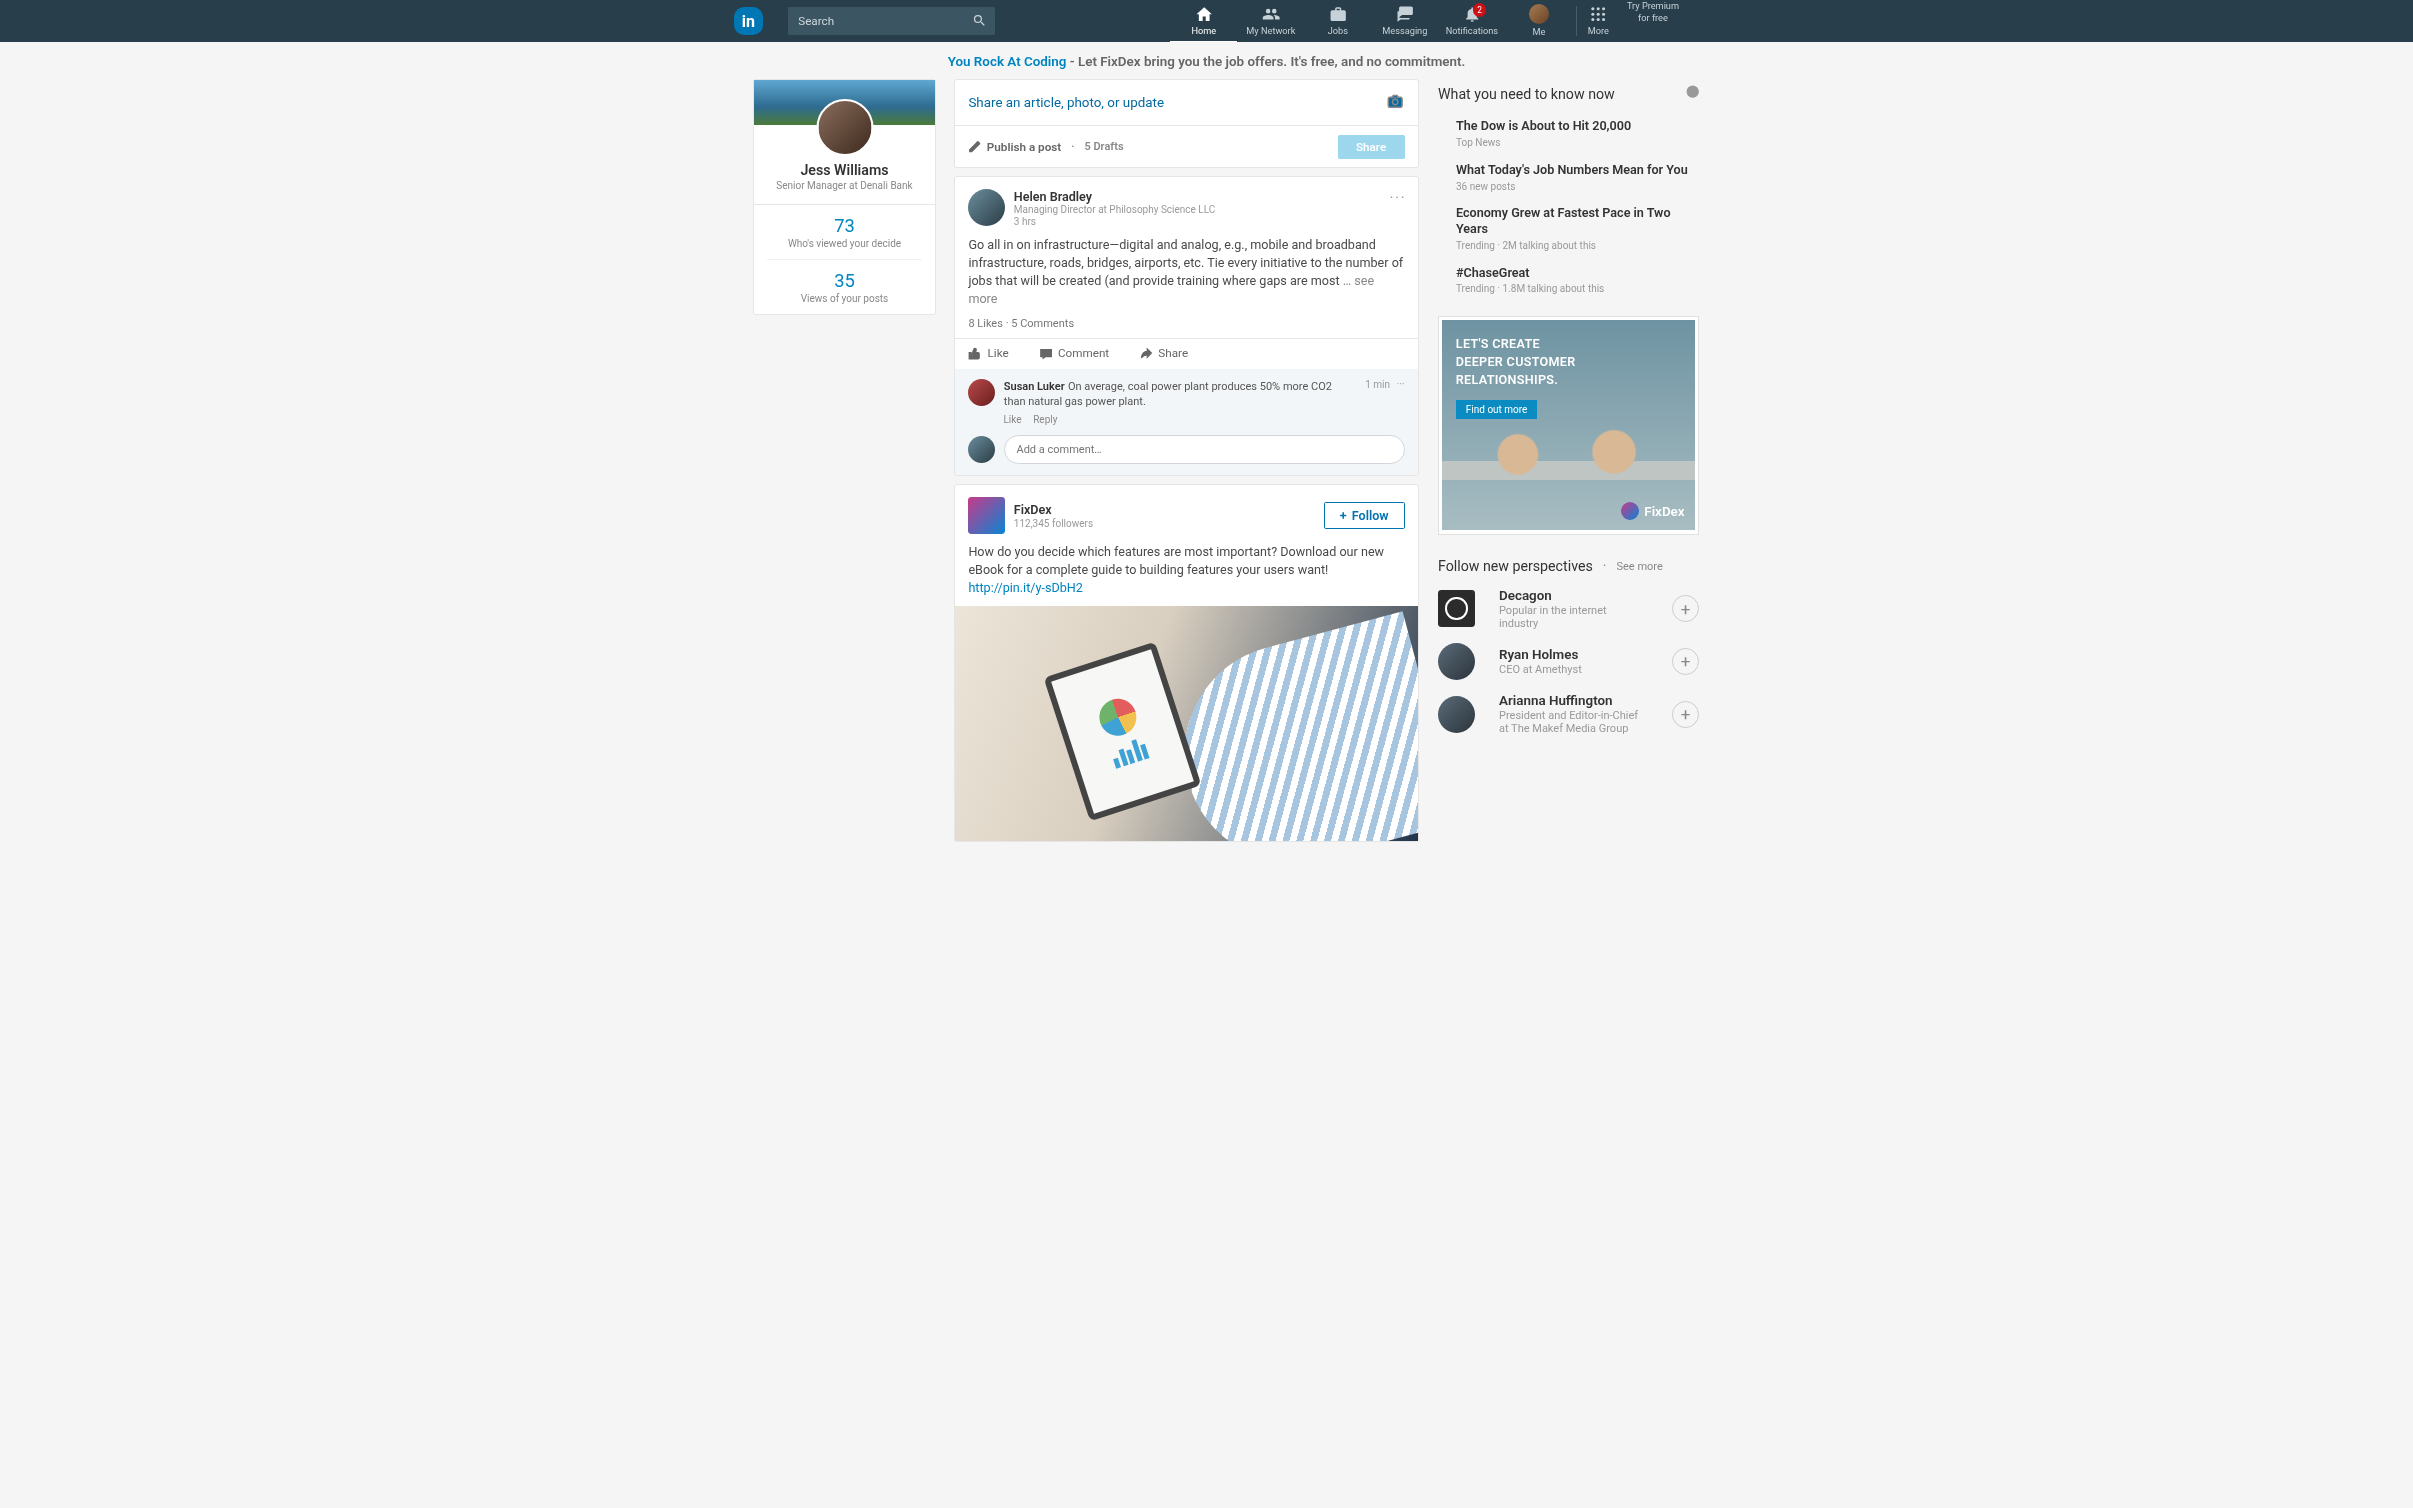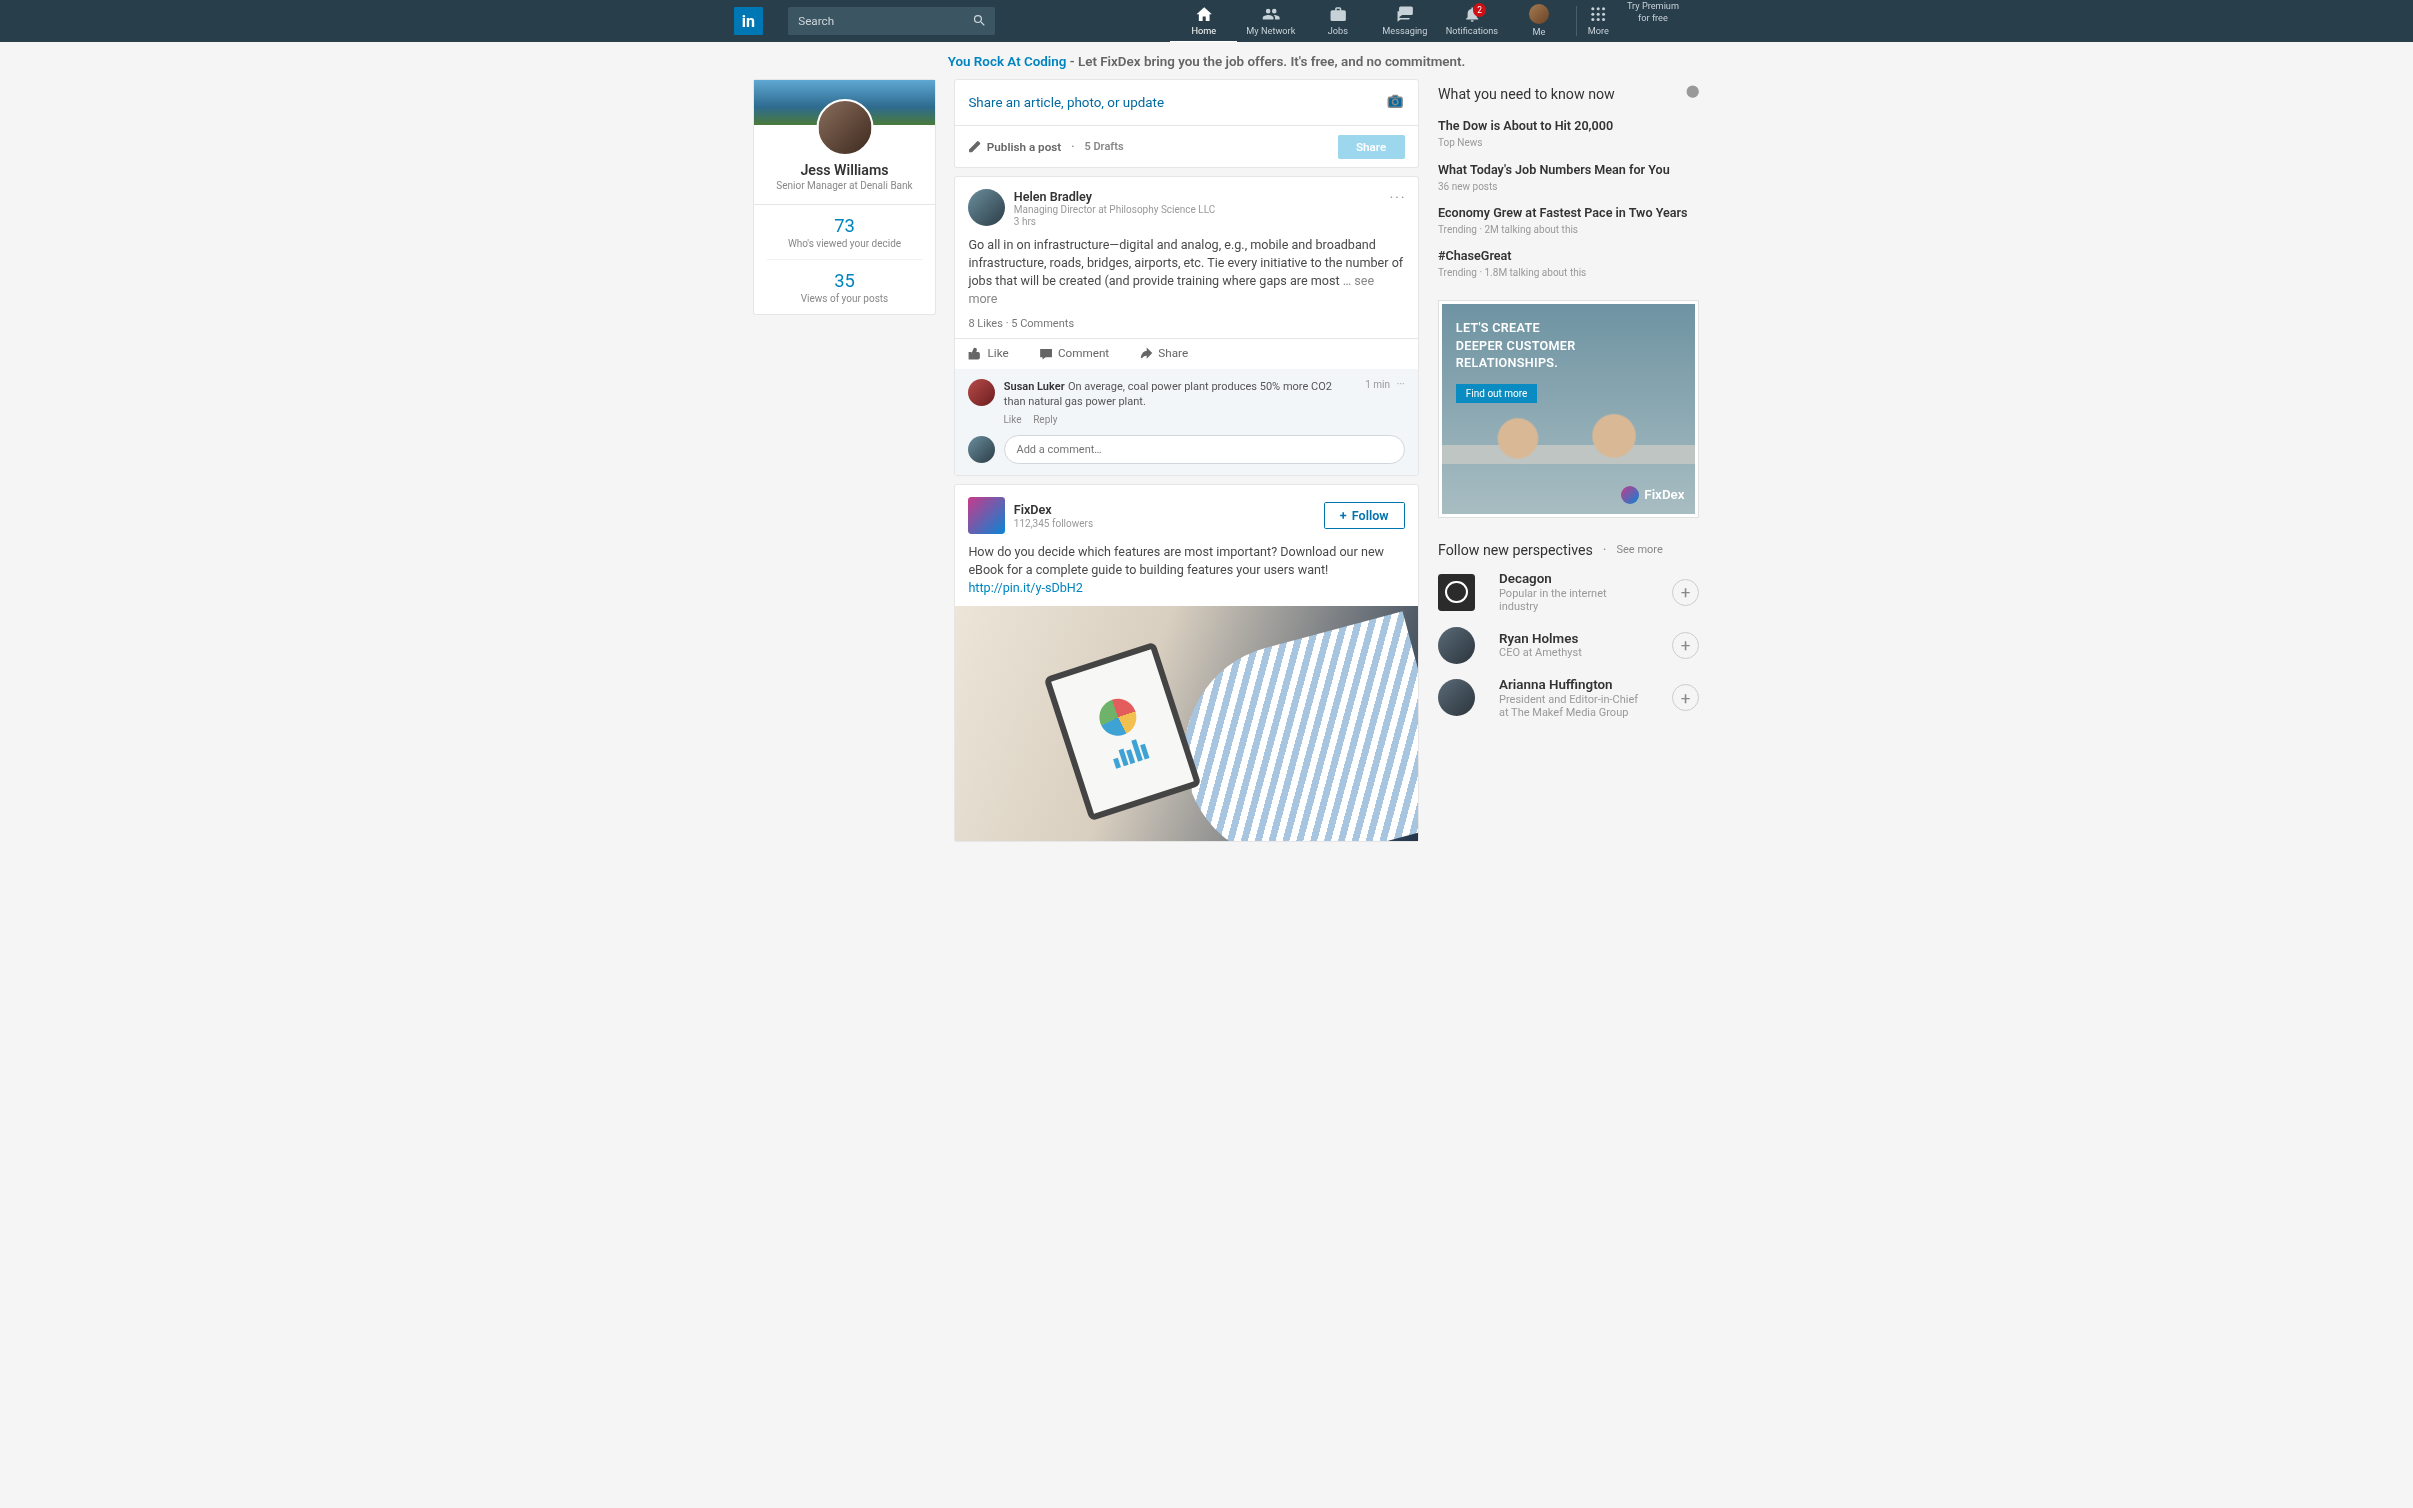--- a/index.html
+++ b/index.html
@@ -1,19 +1,19 @@
 <!DOCTYPE html>
 <html style="font-size:13.4px"><head>
 <meta charset="utf-8">
 <style>
 * { margin: 0; padding: 0; box-sizing: border-box; font-family: -apple-system, BlinkMacSystemFont, "Segoe UI", Roboto, Helvetica, Arial, sans-serif; }
 body { background: #f5f5f5; color: #333; font-size: 11.7px; }
 .topbar { background: #283e4a; height: 42px; display: flex; align-items: center; padding: 0 20px; }
 .topbar-inner { width: 100%; max-width: 945px; margin: 0 auto; display: flex; align-items: center; }
-.logo { width: 28.5px; height: 28.5px; background: #0077b5; color: #fff; font-weight: 700; font-size: 16px; display: flex; align-items: center; justify-content: center; border-radius: 1px; margin-right: 6.7px; }
+.logo { width: 28.5px; height: 28.5px; background: #0077b5; color: #fff; font-weight: 700; font-size: 16px; display: flex; align-items: center; justify-content: center; border-radius: 10px; margin-right: 6.7px; }
 .search-wrap { position: relative; flex: 0 0 226px; padding-left: 19px; }
 .search-input { width: 100%; height: 28.5px; background: #3b5563; border: none; border-radius: 1.7px; padding: 0 34px 0 10px; color: #e6e6e6; font-size: 11.7px; }
 .search-input::placeholder { color: #cdd7dc; }
 .search-icon { position: absolute; right: 8.4px; top: 5.9px; color: #cdd7dc; }
 .nav { display: flex; align-items: stretch; margin-left: auto; height: 42px; }
 .nav-item { width: 67px; display: flex; flex-direction: column; align-items: center; justify-content: center; color: #c7d1d8; font-size: 9.2px; cursor: pointer; position: relative; border-bottom: 1.7px solid transparent; }
 .nav-item.active { color: #fff; border-bottom-color: #fff; }
 .nav-item svg { width: 18.4px; height: 18.4px; margin-bottom: 1.7px; }
 .nav-item .badge { position: absolute; top: 3.4px; right: 19px; background: #cc1016; color: #fff; border-radius: 50%; width: 13.4px; height: 13.4px; font-size: 8.4px; display: flex; align-items: center; justify-content: center; }
 .nav-item.avatar-item img, .nav-avatar { width: 20px; height: 20px; border-radius: 50%; background: linear-gradient(135deg,#a57c52,#6b4226); margin-bottom: 1.7px; }
@@ -69,21 +69,21 @@
 .add-comment input { flex: 1; border: 0.8px solid #d0d6db; border-radius: 15px; padding: 6.7px 11.7px; font-size: 11px; background: #fff; }
 .post-image { width: 100%; height: 235px; background: linear-gradient(110deg,#ece5d8 0%,#d9cfc0 40%,#22344a 100%); display: flex; align-items: center; justify-content: center; position: relative; overflow: hidden; }
 .tablet { width: 117px; height: 151px; background: #f7f7f5; border: 6.7px solid #444; border-radius: 6.7px; transform: rotate(-18deg); position: absolute; left: 109px; top: 50px; display: flex; flex-direction: column; align-items: center; justify-content: center; gap: 5px; }
 .tablet .pie { width: 37px; height: 37px; border-radius: 50%; background: conic-gradient(#e35d5d 0 90deg,#f1c04f 90deg 170deg,#3fa2d4 170deg 260deg,#6fb36a 260deg 360deg); }
 .tablet .bars { display: flex; gap: 2.5px; align-items: flex-end; height: 25px; }
 .tablet .bars span { width: 5px; background: #3fa2d4; }
 .tablet .bars span:nth-child(1){height:40%}.tablet .bars span:nth-child(2){height:70%}.tablet .bars span:nth-child(3){height:55%}.tablet .bars span:nth-child(4){height:90%}.tablet .bars span:nth-child(5){height:60%}
 .arm { position: absolute; right: -17px; top: 34px; width: 251px; height: 218px; background: repeating-linear-gradient(120deg,#a8c5e0 0 6.7px,#fff 6.7px 13.4px); border-radius: 117px 0 0 117px; transform: rotate(-15deg); }
 .section-head { padding: 5px 0 10px; font-size: 14.2px; color: #333; display: flex; align-items: center; justify-content: space-between; }
 .info-icon { color: #999; }
-.news-item { padding: 6.7px 0; }
+.news-item { padding: 6.7px 0; margin-left: 18px; }
 .news-item .title { font-weight: 600; font-size: 12.6px; color: #333; line-height: 1.3; }
 .news-item .meta { font-size: 10px; color: #999; margin-top: 2.5px; }
 .ad-box { border: 0.8px solid #e0e0e0; background: #fff; padding: 3.4px; margin-top: 15px; }
 .ad-inner { background: linear-gradient(180deg,#6e93a2 0%,#a8bdc2 100%); position: relative; height: 210px; padding: 15px 13.4px; color: #fff; }
 .ad-inner .copy { font-size: 12.6px; font-weight: 600; line-height: 1.4; letter-spacing: 0.3px; }
 .ad-inner .cta { margin-top: 11.7px; display: inline-block; background: #0a8cc2; padding: 4.2px 10px; font-size: 10px; cursor: pointer; }
 .ad-inner .logo-fixdex { position: absolute; right: 10px; bottom: 10px; font-size: 13.4px; font-weight: 600; display: flex; align-items: center; gap: 5px; }
 .ad-inner .logo-dot { width: 18.4px; height: 18.4px; border-radius: 50%; background: linear-gradient(135deg,#c83a8a,#0a84d4); }
 .ad-people { position: absolute; bottom: 0; left: 0; right: 0; height: 126px; background: radial-gradient(circle at 30% 40%,#d9b896 10%,transparent 11%),radial-gradient(circle at 68% 38%,#d9b896 11%,transparent 12%),linear-gradient(180deg,transparent 0%,transparent 45%,#bfc5c2 45%,#bfc5c2 60%,transparent 60%); }
 .follow-section { margin-top: 23.5px; }

